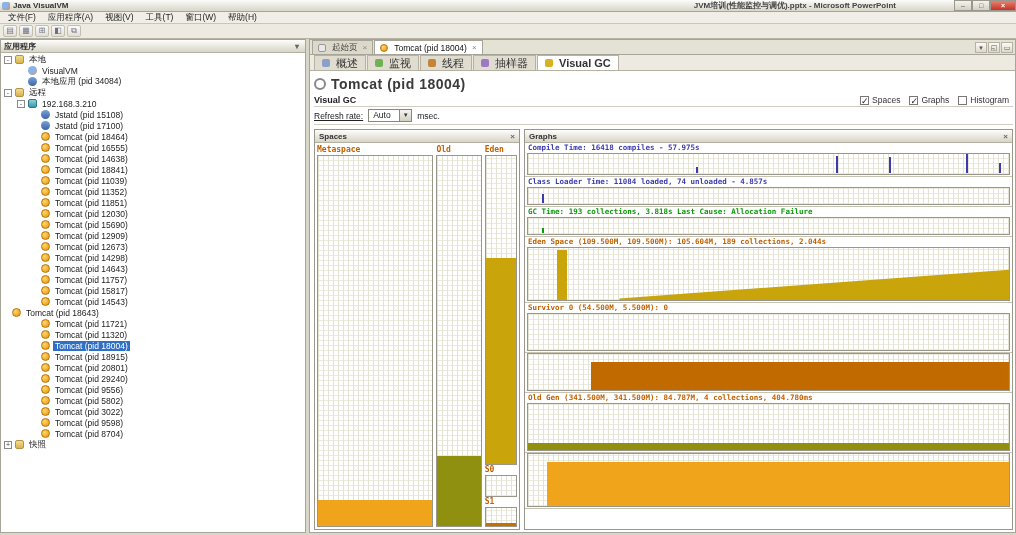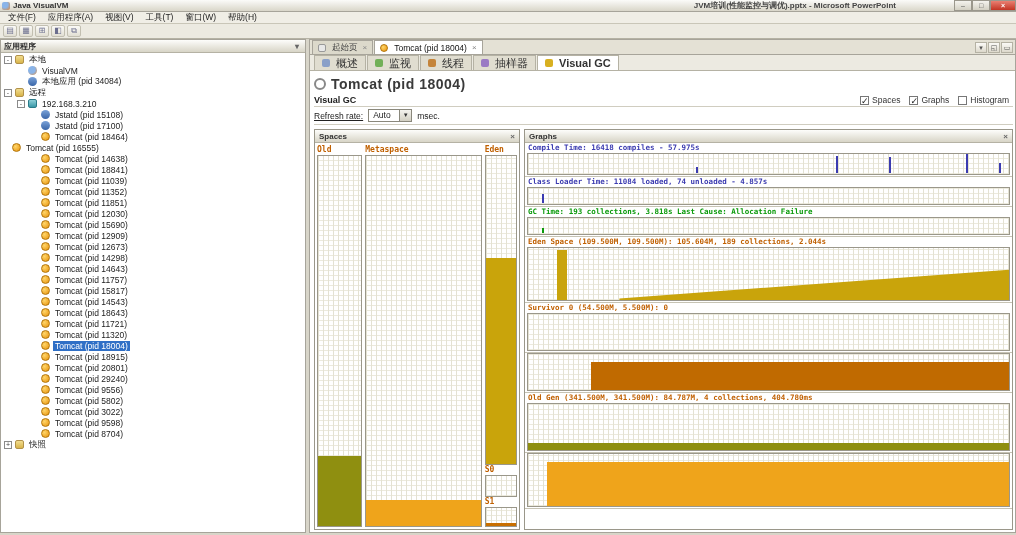--- a/index.html
+++ b/index.html
@@ -181,96 +181,96 @@
         <div class="tree-row" style="padding-left: 29px;">
           <span class="exp-spacer"></span>
           <span class="ic ic-java-app"></span>
           <span class="lbl">Jstatd (pid 17100)</span>
         </div>
         <div class="tree-row" style="padding-left: 29px;">
           <span class="exp-spacer"></span>
           <span class="ic ic-tomcat"></span>
           <span class="lbl">Tomcat (pid 18464)</span>
         </div>
+        <div class="tree-row" style="padding-left: 29px;">
+          <span class="exp-spacer"></span>
+          <span class="ic ic-tomcat"></span>
+          <span class="lbl">Tomcat (pid 16555)</span>
+        </div>
+        <div class="tree-row" style="padding-left: 29px;">
+          <span class="exp-spacer"></span>
+          <span class="ic ic-tomcat"></span>
+          <span class="lbl">Tomcat (pid 14638)</span>
+        </div>
+        <div class="tree-row" style="padding-left: 29px;">
+          <span class="exp-spacer"></span>
+          <span class="ic ic-tomcat"></span>
+          <span class="lbl">Tomcat (pid 18841)</span>
+        </div>
+        <div class="tree-row" style="padding-left: 29px;">
+          <span class="exp-spacer"></span>
+          <span class="ic ic-tomcat"></span>
+          <span class="lbl">Tomcat (pid 11039)</span>
+        </div>
+        <div class="tree-row" style="padding-left: 29px;">
+          <span class="exp-spacer"></span>
+          <span class="ic ic-tomcat"></span>
+          <span class="lbl">Tomcat (pid 11352)</span>
+        </div>
+        <div class="tree-row" style="padding-left: 29px;">
+          <span class="exp-spacer"></span>
+          <span class="ic ic-tomcat"></span>
+          <span class="lbl">Tomcat (pid 11851)</span>
+        </div>
+        <div class="tree-row" style="padding-left: 29px;">
+          <span class="exp-spacer"></span>
+          <span class="ic ic-tomcat"></span>
+          <span class="lbl">Tomcat (pid 12030)</span>
+        </div>
+        <div class="tree-row" style="padding-left: 29px;">
+          <span class="exp-spacer"></span>
+          <span class="ic ic-tomcat"></span>
+          <span class="lbl">Tomcat (pid 15690)</span>
+        </div>
+        <div class="tree-row" style="padding-left: 29px;">
+          <span class="exp-spacer"></span>
+          <span class="ic ic-tomcat"></span>
+          <span class="lbl">Tomcat (pid 12909)</span>
+        </div>
+        <div class="tree-row" style="padding-left: 29px;">
+          <span class="exp-spacer"></span>
+          <span class="ic ic-tomcat"></span>
+          <span class="lbl">Tomcat (pid 12673)</span>
+        </div>
+        <div class="tree-row" style="padding-left: 29px;">
+          <span class="exp-spacer"></span>
+          <span class="ic ic-tomcat"></span>
+          <span class="lbl">Tomcat (pid 14298)</span>
+        </div>
+        <div class="tree-row" style="padding-left: 29px;">
+          <span class="exp-spacer"></span>
+          <span class="ic ic-tomcat"></span>
+          <span class="lbl">Tomcat (pid 14643)</span>
+        </div>
+        <div class="tree-row" style="padding-left: 29px;">
+          <span class="exp-spacer"></span>
+          <span class="ic ic-tomcat"></span>
+          <span class="lbl">Tomcat (pid 11757)</span>
+        </div>
+        <div class="tree-row" style="padding-left: 29px;">
+          <span class="exp-spacer"></span>
+          <span class="ic ic-tomcat"></span>
+          <span class="lbl">Tomcat (pid 15817)</span>
+        </div>
+        <div class="tree-row" style="padding-left: 29px;">
+          <span class="exp-spacer"></span>
+          <span class="ic ic-tomcat"></span>
+          <span class="lbl">Tomcat (pid 14543)</span>
+        </div>
         <div class="tree-row" style="">
-          <span class="exp-spacer"></span>
-          <span class="ic ic-tomcat"></span>
-          <span class="lbl">Tomcat (pid 16555)</span>
-        </div>
-        <div class="tree-row" style="padding-left: 29px;">
-          <span class="exp-spacer"></span>
-          <span class="ic ic-tomcat"></span>
-          <span class="lbl">Tomcat (pid 14638)</span>
-        </div>
-        <div class="tree-row" style="padding-left: 29px;">
-          <span class="exp-spacer"></span>
-          <span class="ic ic-tomcat"></span>
-          <span class="lbl">Tomcat (pid 18841)</span>
-        </div>
-        <div class="tree-row" style="padding-left: 29px;">
-          <span class="exp-spacer"></span>
-          <span class="ic ic-tomcat"></span>
-          <span class="lbl">Tomcat (pid 11039)</span>
-        </div>
-        <div class="tree-row" style="padding-left: 29px;">
-          <span class="exp-spacer"></span>
-          <span class="ic ic-tomcat"></span>
-          <span class="lbl">Tomcat (pid 11352)</span>
-        </div>
-        <div class="tree-row" style="padding-left: 29px;">
-          <span class="exp-spacer"></span>
-          <span class="ic ic-tomcat"></span>
-          <span class="lbl">Tomcat (pid 11851)</span>
-        </div>
-        <div class="tree-row" style="padding-left: 29px;">
-          <span class="exp-spacer"></span>
-          <span class="ic ic-tomcat"></span>
-          <span class="lbl">Tomcat (pid 12030)</span>
-        </div>
-        <div class="tree-row" style="padding-left: 29px;">
-          <span class="exp-spacer"></span>
-          <span class="ic ic-tomcat"></span>
-          <span class="lbl">Tomcat (pid 15690)</span>
-        </div>
-        <div class="tree-row" style="padding-left: 29px;">
-          <span class="exp-spacer"></span>
-          <span class="ic ic-tomcat"></span>
-          <span class="lbl">Tomcat (pid 12909)</span>
-        </div>
-        <div class="tree-row" style="padding-left: 29px;">
-          <span class="exp-spacer"></span>
-          <span class="ic ic-tomcat"></span>
-          <span class="lbl">Tomcat (pid 12673)</span>
-        </div>
-        <div class="tree-row" style="padding-left: 29px;">
-          <span class="exp-spacer"></span>
-          <span class="ic ic-tomcat"></span>
-          <span class="lbl">Tomcat (pid 14298)</span>
-        </div>
-        <div class="tree-row" style="padding-left: 29px;">
-          <span class="exp-spacer"></span>
-          <span class="ic ic-tomcat"></span>
-          <span class="lbl">Tomcat (pid 14643)</span>
-        </div>
-        <div class="tree-row" style="padding-left: 29px;">
-          <span class="exp-spacer"></span>
-          <span class="ic ic-tomcat"></span>
-          <span class="lbl">Tomcat (pid 11757)</span>
-        </div>
-        <div class="tree-row" style="padding-left: 29px;">
-          <span class="exp-spacer"></span>
-          <span class="ic ic-tomcat"></span>
-          <span class="lbl">Tomcat (pid 15817)</span>
-        </div>
-        <div class="tree-row" style="padding-left: 29px;">
-          <span class="exp-spacer"></span>
-          <span class="ic ic-tomcat"></span>
-          <span class="lbl">Tomcat (pid 14543)</span>
-        </div>
-        <div class="tree-row" style="padding-left: 29px;">
           <span class="exp-spacer"></span>
           <span class="ic ic-tomcat"></span>
           <span class="lbl">Tomcat (pid 18643)</span>
         </div>
         <div class="tree-row" style="padding-left: 29px;">
           <span class="exp-spacer"></span>
           <span class="ic ic-tomcat"></span>
           <span class="lbl">Tomcat (pid 11721)</span>
         </div>
         <div class="tree-row" style="padding-left: 29px;">
@@ -410,30 +410,30 @@
       </div>
 
       <div class="panels">
 
         <div class="panel" id="spaces-panel">
           <div class="panel-hdr">
             <span>Spaces</span>
             <span class="hx">×</span>
           </div>
           <div class="spaces-body">
+            <div class="space-col meta">
+              <span class="space-label">Metaspace</span>
+              <div class="space-box grid">
+                <div class="space-fill" style="height: 7%; background: rgb(239, 164, 27);"></div>
+              </div>
+            </div>
             <div class="space-col old">
               <span class="space-label">Old</span>
               <div class="space-box grid">
                 <div class="space-fill" style="height: 19%; background: rgb(143, 143, 16);"></div>
-              </div>
-            </div>
-            <div class="space-col meta">
-              <span class="space-label">Metaspace</span>
-              <div class="space-box grid">
-                <div class="space-fill" style="height: 7%; background: rgb(239, 164, 27);"></div>
               </div>
             </div>
             <div class="space-col young">
               <span class="space-label">Eden</span>
               <div class="space-box grid">
                 <div class="space-fill" style="height: 67%; background: rgb(201, 164, 11);"></div>
               </div>
               <span class="space-label">S0</span>
               <div class="space-box grid small0">
                 <div class="space-fill" style="height: 0%; background: rgb(217, 143, 0);"></div>

